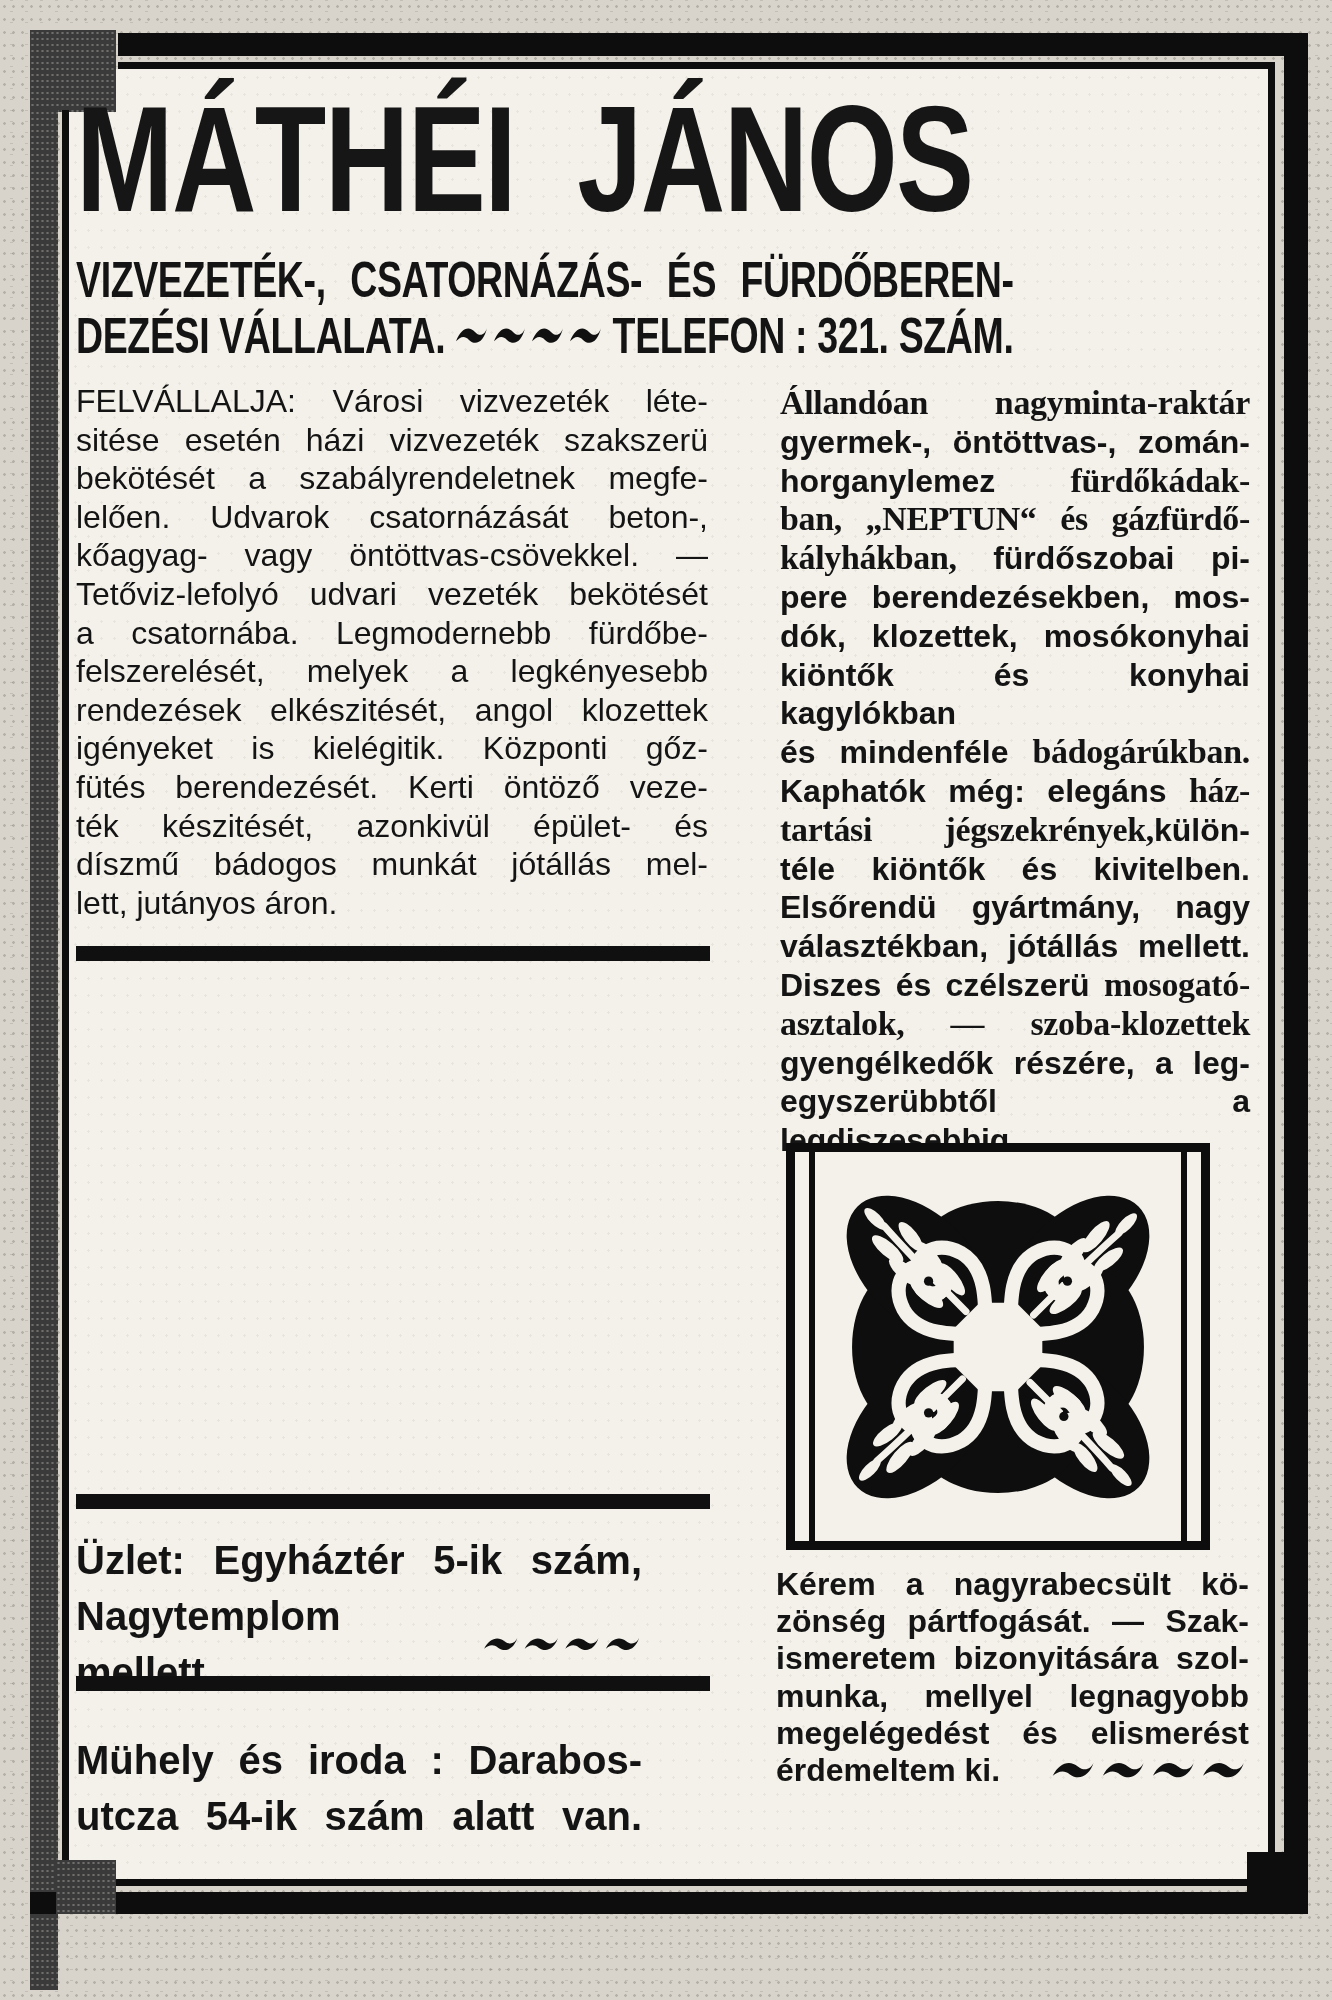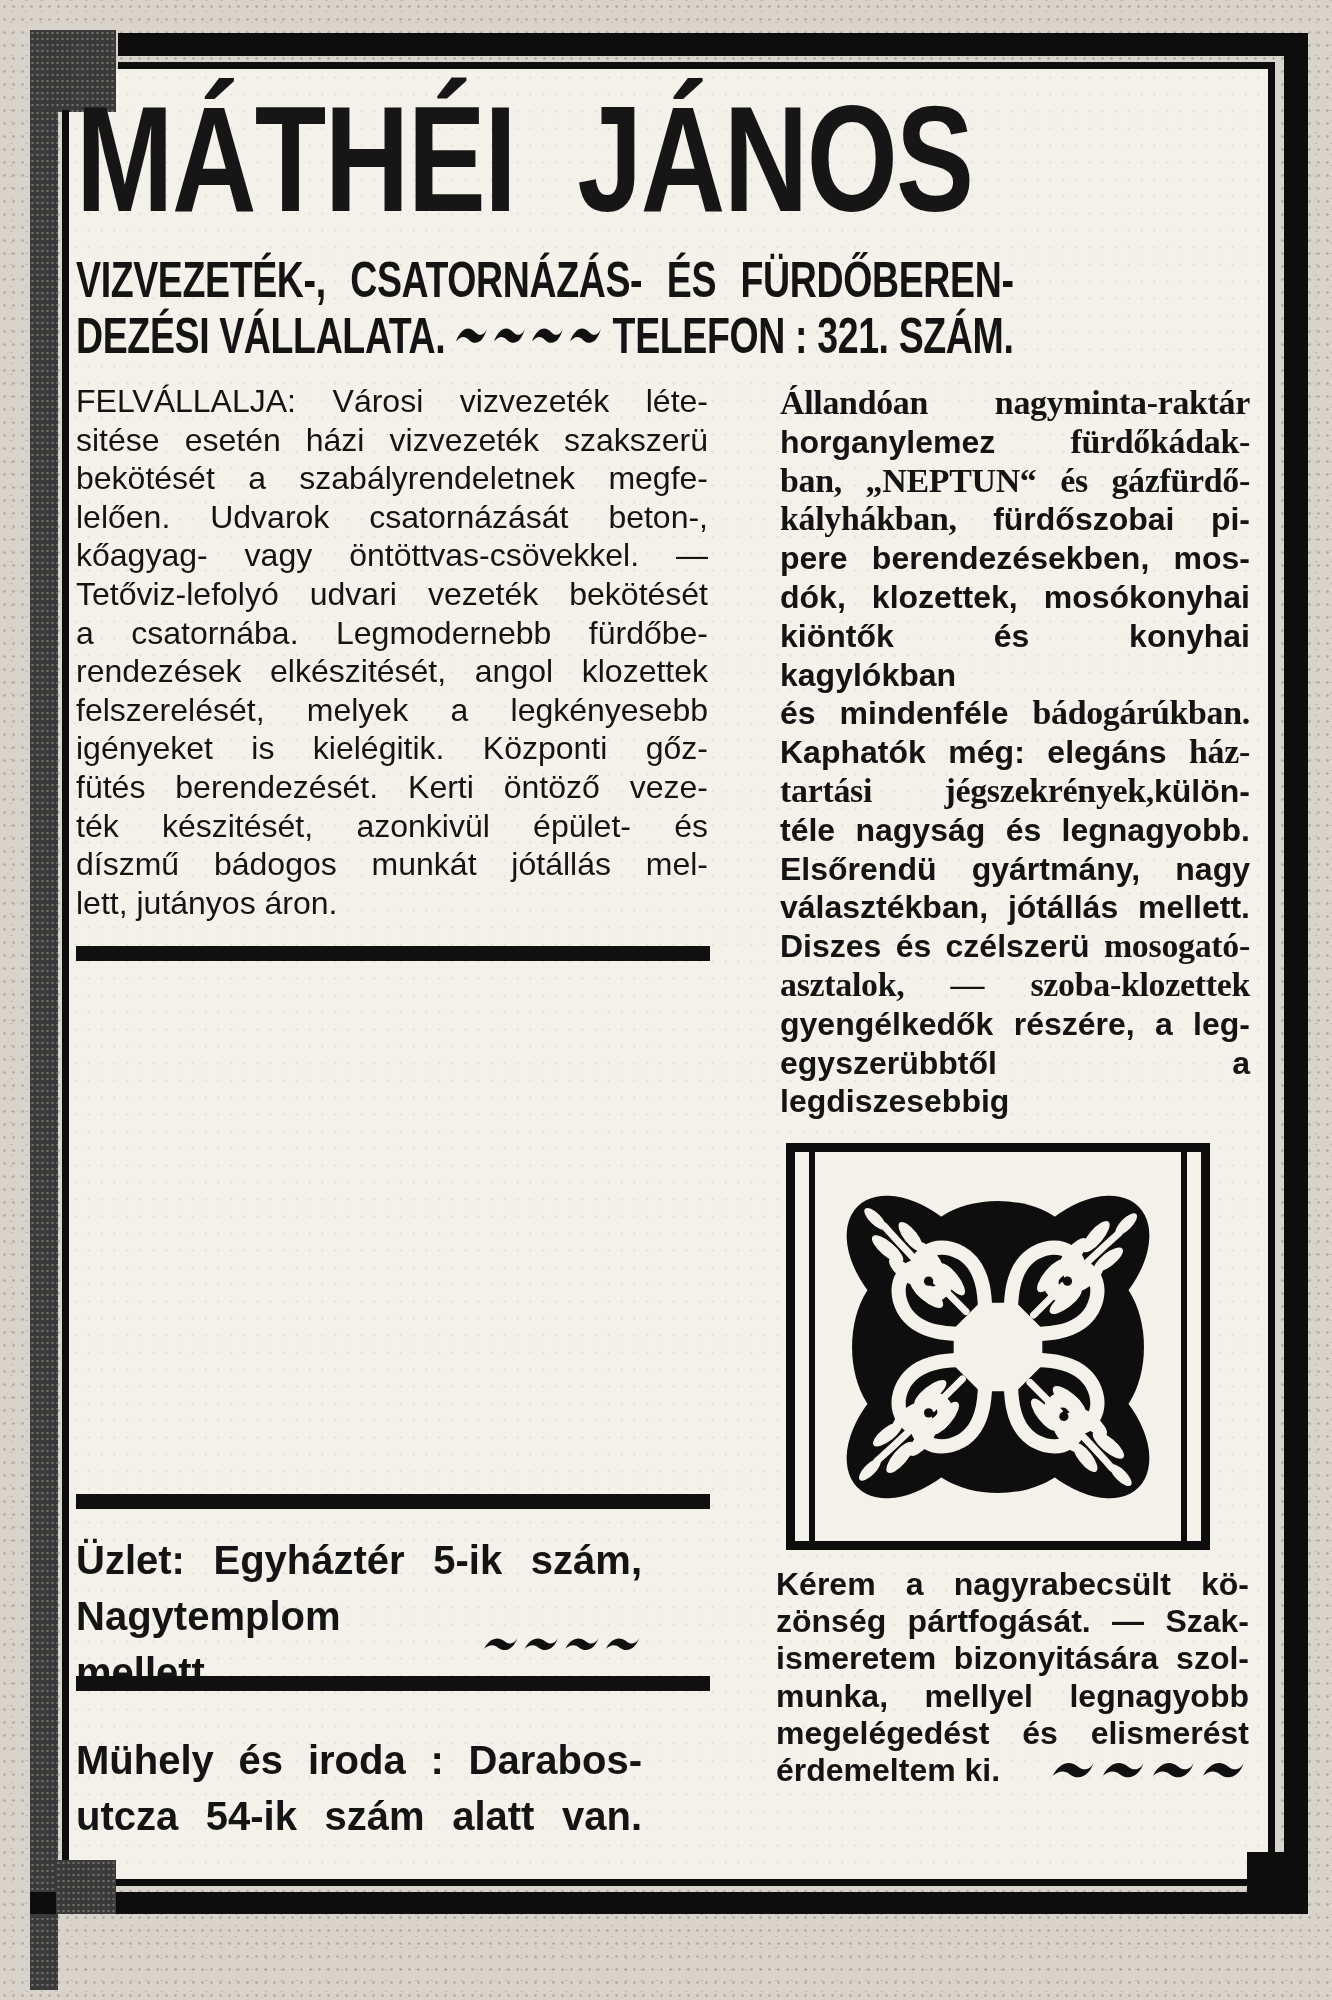--- a/index.html
+++ b/index.html
@@ -102,45 +102,46 @@
 
 <div id="left-col" class="abs">
   <div>
       <div class="jline">FELVÁLLALJA: Városi vizvezeték léte-</div>
       <div class="jline">sitése esetén házi vizvezeték szakszerü</div>
       <div class="jline">bekötését a szabályrendeletnek megfe-</div>
       <div class="jline">lelően. Udvarok csatornázását beton-,</div>
       <div class="jline">kőagyag- vagy öntöttvas-csövekkel. —</div>
       <div class="jline">Tetőviz-lefolyó udvari vezeték bekötését</div>
       <div class="jline">a csatornába. Legmodernebb fürdőbe-</div>
+      <div class="jline">felszerelését, melyek a legkényesebb</div>
       <div class="jline">rendezések elkészitését, angol klozettek</div>
-      <div class="jline">felszerelését, melyek a legkényesebb</div>
       <div class="jline">igényeket is kielégitik. Központi gőz-</div>
       <div class="jline">fütés berendezését. Kerti öntöző veze-</div>
       <div class="jline">ték készitését, azonkivül épület- és</div>
       <div class="jline">díszmű bádogos munkát jótállás mel-</div>
     </div>
   <div id="left-last">lett, jutányos áron.</div>
 </div>
 
 <div class="abs rule" style="top:946px;"></div>
 
 <div id="right-col" class="abs">
   <div>
       <div class="jline"><span class="emph">Állandóan nagyminta-raktár</span></div>
+      <div class="jline"><span>gyermek-, öntöttvas-, zomán-</span></div>
       <div class="jline"><span>horganylemez </span><span class="emph">fürdőkádak-</span></div>
       <div class="jline"><span class="emph">ban, „NEPTUN“ és gázfürdő-</span></div>
       <div class="jline"><span class="emph">kályhákban,</span><span> fürdőszobai pi-</span></div>
       <div class="jline"><span>pere berendezésekben, mos-</span></div>
       <div class="jline"><span>dók, klozettek, mosókonyhai</span></div>
       <div class="jline"><span>kiöntők és konyhai kagylókban</span></div>
       <div class="jline"><span>és mindenféle </span><span class="emph">bádogárúkban.</span></div>
       <div class="jline"><span>Kaphatók még: elegáns </span><span class="emph">ház-</span></div>
       <div class="jline"><span class="emph">tartási jégszekrények,</span><span>külön-</span></div>
-      <div class="jline"><span>téle nagyság és legnagyobb.</span></div>
+      <div class="jline"><span>téle kiöntők és kivitelben.</span></div>
       <div class="jline"><span>Elsőrendü gyártmány, nagy</span></div>
       <div class="jline"><span>választékban, jótállás mellett.</span></div>
       <div class="jline"><span>Diszes és czélszerü </span><span class="emph">mosogató-</span></div>
       <div class="jline"><span class="emph">asztalok, — szoba-klozettek</span></div>
       <div class="jline"><span>gyengélkedők részére, a leg-</span></div>
       <div class="jline"><span>egyszerübbtől a legdiszesebbig</span></div>
     </div>
 </div>
 
 <div id="ornament-box" class="abs">

